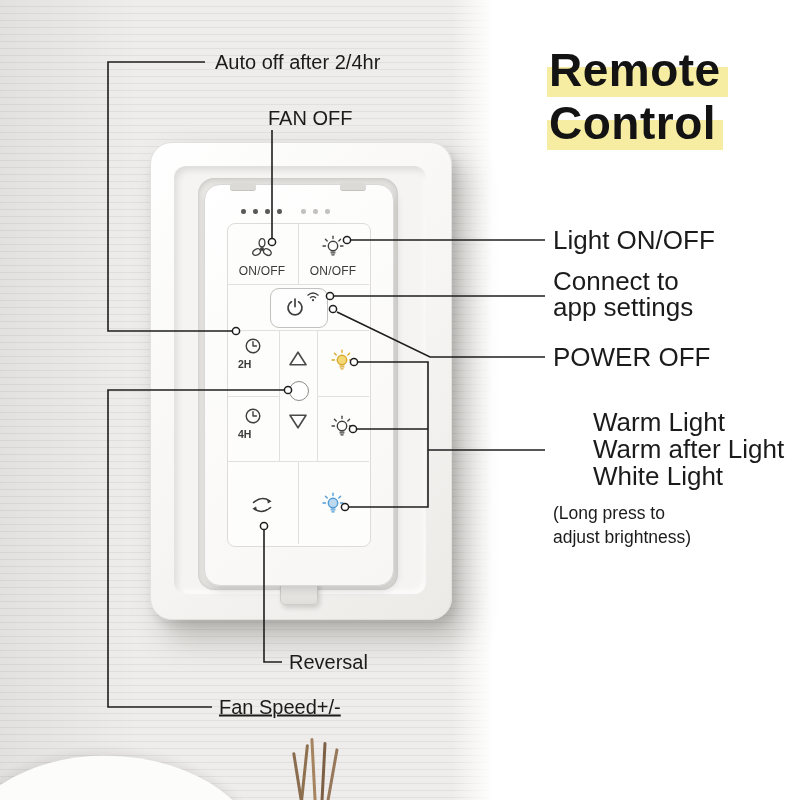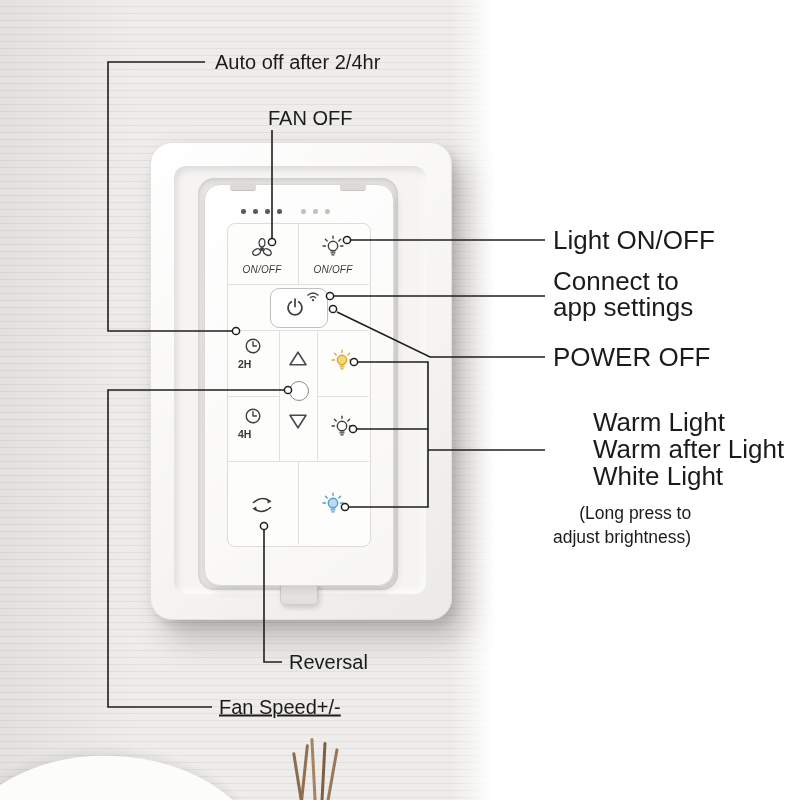--- a/index.html
+++ b/index.html
@@ -34,33 +34,33 @@
     background:linear-gradient(#f4f3f1,#e0deda);border:1px solid #cfccca;
     box-shadow:2px 3px 5px rgba(0,0,0,0.15);}
   .remote-body{left:204px;top:184px;width:188px;height:400px;border-radius:16px;
     background:linear-gradient(145deg,#ffffff,#f7f6f4);border:1px solid #dbd9d7;
     box-shadow:2px 4px 8px rgba(0,0,0,0.15);}
   .clip-slot{height:7px;width:26px;background:#dcdad7;border-bottom:1px solid #c5c3c0;border-radius:3px;}
   .remote-face{left:227px;top:223px;width:142px;height:322px;border-radius:8px;
     background:#fdfdfc;border:1px solid #dedcda;}
   .grid-line{background:#e2e0dd;}
   .led{width:4.5px;height:4.5px;border-radius:50%;}
-  .btn-label{font-size:10px;color:#3a3a3a;text-align:center;letter-spacing:0.2px;font-style:italic;}
+  .btn-label{font-size:12px;color:#3a3a3a;text-align:center;letter-spacing:0.2px;}
   .timer-label{font-size:10.5px;color:#3a3a3a;text-align:left;font-weight:bold;}
   .power-btn{left:270px;top:288px;width:56px;height:38px;border-radius:9px;
     background:#fefefe;border:1.6px solid #c3c1be;}
   .center-btn{left:289px;top:381px;width:18px;height:18px;border-radius:50%;
     background:#fff;border:1.6px solid #8d8b88;}
 
   
   .lbl{color:#1b1b1b;font-size:20px;white-space:nowrap;transform:translateY(-50%);z-index:50;}
   .rlbl{color:#1b1b1b;font-size:26px;white-space:nowrap;z-index:50;}
   .vcenter{transform:translateY(-50%);}
   .modes{line-height:27px;margin-left:40px;}
-  .note{font-size:17.5px;line-height:24px;color:#1b1b1b;text-align:right;}
+  .note{font-size:17.5px;line-height:24px;color:#1b1b1b;}
   .connect{line-height:26px;}
 
   
   .title{left:547px;top:44px;z-index:50;font-weight:800;font-size:46px;line-height:53px;
     color:#131313;letter-spacing:0.5px;}
   .title .hl{display:inline-block;padding:0 7px 0 2px;
     background:linear-gradient(180deg,rgba(0,0,0,0) 44%,#f7eda2 44%);}
 
   svg{display:block;}
 </style>
@@ -222,20 +222,24 @@
       <circle cx="330" cy="296" r="3.6"></circle>
       <circle cx="333" cy="309" r="3.6"></circle>
       <circle cx="354" cy="362" r="3.6"></circle>
       <circle cx="353" cy="429" r="3.6"></circle>
       <circle cx="345" cy="507" r="3.6"></circle>
       <circle cx="264" cy="526" r="3.6"></circle>
       <circle cx="288" cy="390" r="3.6"></circle>
     </g>
   </svg>
 
+  <div class="abs title">
+    <div><span class="hl">Remote</span></div>
+    <div><span class="hl">Control</span></div>
+  </div>
 
   <div class="abs lbl" style="left:215px;top:62px;">Auto off after 2/4hr</div>
   <div class="abs lbl" style="left:268px;top:118px;">FAN OFF</div>
   <div class="abs lbl" style="left:289px;top:662px;">Reversal</div>
   <div class="abs lbl" style="left:219px;top:707px;text-decoration:underline;">Fan Speed+/-</div>
 
   <div class="abs rlbl vcenter" style="left:553px;top:240px;">Light ON/OFF</div>
   <div class="abs rlbl connect" style="left:553px;top:268px;">
     <div>Connect to</div>
     <div>app settings</div>

